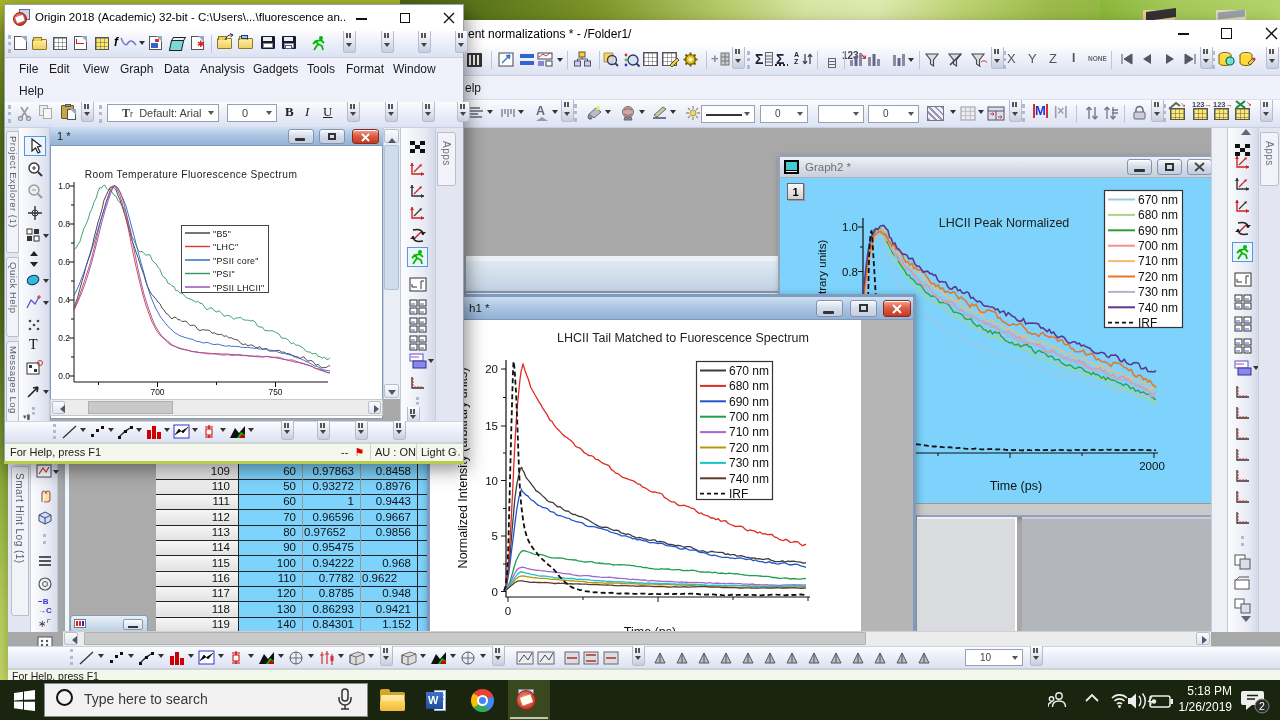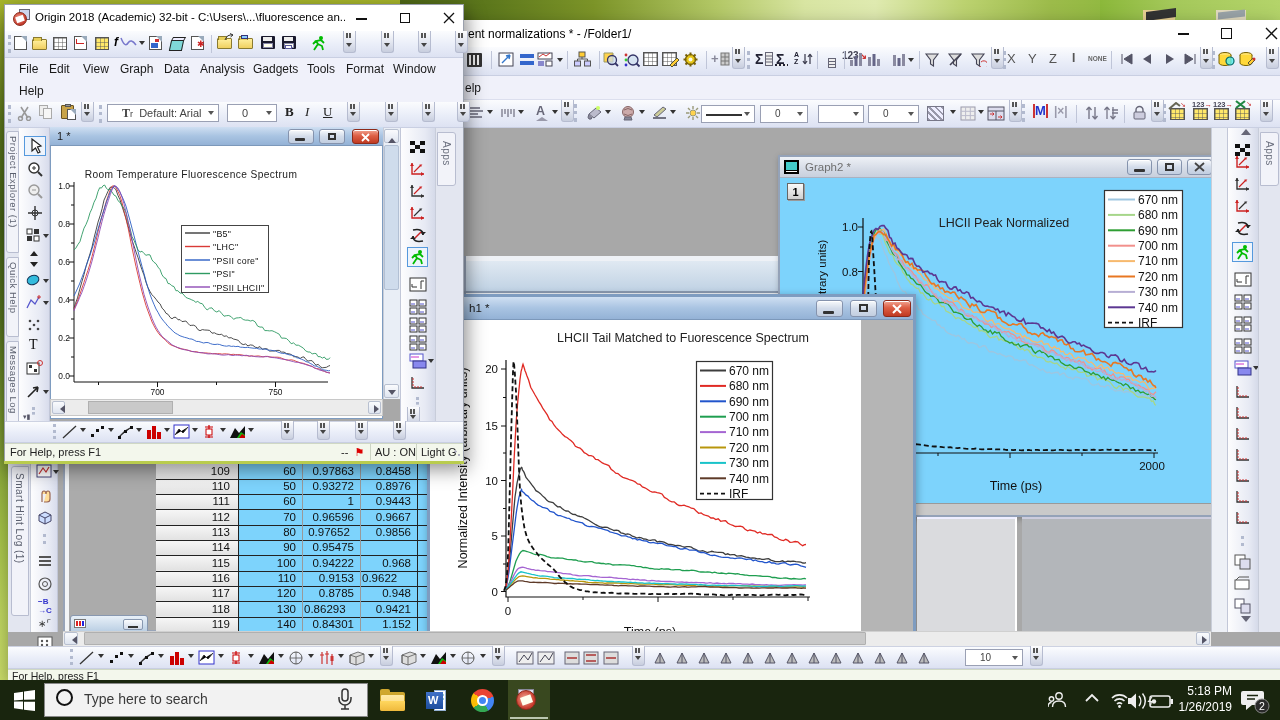--- a/index.html
+++ b/index.html
@@ -337,51 +337,51 @@
       <div class="abs" style="left:0;top:69.3px;width:82px;height:15.3px;background:linear-gradient(#f6f6f6,#e2e2e2);border-top:1px solid #222"></div>
       <div class="abs" style="left:82px;top:69.3px;width:189px;height:1px;background:#222"></div>
       <div class="lbl" style="left:0;top:70.8px;width:74px;text-align:right;font-size:11.5px">112</div>
       <div class="lbl" style="left:84px;top:70.8px;width:56px;text-align:right;font-size:11.5px">70</div>
       <div class="lbl" style="left:148px;top:70.8px;width:50px;text-align:right;font-size:11.5px">0.96596</div>
       <div class="lbl" style="left:206px;top:70.8px;width:49px;text-align:right;font-size:11.5px">0.9667</div>
       <div class="abs" style="left:0;top:84.6px;width:82px;height:15.3px;background:linear-gradient(#f6f6f6,#e2e2e2);border-top:1px solid #222"></div>
       <div class="abs" style="left:82px;top:84.6px;width:189px;height:1px;background:#222"></div>
       <div class="lbl" style="left:0;top:86.1px;width:74px;text-align:right;font-size:11.5px">113</div>
       <div class="lbl" style="left:84px;top:86.1px;width:56px;text-align:right;font-size:11.5px">80</div>
-      <div class="lbl" style="left:148px;top:86.1px;width:50px;text-align:center;font-size:11.5px">0.97652</div>
+      <div class="lbl" style="left:148px;top:86.1px;width:50px;text-align:left;font-size:11.5px">0.97652</div>
       <div class="lbl" style="left:206px;top:86.1px;width:49px;text-align:right;font-size:11.5px">0.9856</div>
       <div class="abs" style="left:0;top:99.9px;width:82px;height:15.3px;background:linear-gradient(#f6f6f6,#e2e2e2);border-top:1px solid #222"></div>
       <div class="abs" style="left:82px;top:99.9px;width:189px;height:1px;background:#222"></div>
       <div class="lbl" style="left:0;top:101.4px;width:74px;text-align:right;font-size:11.5px">114</div>
       <div class="lbl" style="left:84px;top:101.4px;width:56px;text-align:right;font-size:11.5px">90</div>
       <div class="lbl" style="left:148px;top:101.4px;width:50px;text-align:right;font-size:11.5px">0.95475</div>
       <div class="lbl" style="left:206px;top:101.4px;width:49px;text-align:right;font-size:11.5px"></div>
       <div class="abs" style="left:0;top:115.2px;width:82px;height:15.3px;background:linear-gradient(#f6f6f6,#e2e2e2);border-top:1px solid #222"></div>
       <div class="abs" style="left:82px;top:115.2px;width:189px;height:1px;background:#222"></div>
       <div class="lbl" style="left:0;top:116.7px;width:74px;text-align:right;font-size:11.5px">115</div>
       <div class="lbl" style="left:84px;top:116.7px;width:56px;text-align:right;font-size:11.5px">100</div>
       <div class="lbl" style="left:148px;top:116.7px;width:50px;text-align:right;font-size:11.5px">0.94222</div>
       <div class="lbl" style="left:206px;top:116.7px;width:49px;text-align:right;font-size:11.5px">0.968</div>
       <div class="abs" style="left:0;top:130.5px;width:82px;height:15.3px;background:linear-gradient(#f6f6f6,#e2e2e2);border-top:1px solid #222"></div>
       <div class="abs" style="left:82px;top:130.5px;width:189px;height:1px;background:#222"></div>
       <div class="lbl" style="left:0;top:132.0px;width:74px;text-align:right;font-size:11.5px">116</div>
       <div class="lbl" style="left:84px;top:132.0px;width:56px;text-align:right;font-size:11.5px">110</div>
-      <div class="lbl" style="left:148px;top:132.0px;width:50px;text-align:right;font-size:11.5px">0.9153</div>
+      <div class="lbl" style="left:148px;top:132.0px;width:50px;text-align:right;font-size:11.5px">0.7782</div>
       <div class="lbl" style="left:206px;top:132.0px;width:49px;text-align:left;font-size:11.5px">0.9622</div>
       <div class="abs" style="left:0;top:145.9px;width:82px;height:15.3px;background:linear-gradient(#f6f6f6,#e2e2e2);border-top:1px solid #222"></div>
       <div class="abs" style="left:82px;top:145.9px;width:189px;height:1px;background:#222"></div>
       <div class="lbl" style="left:0;top:147.4px;width:74px;text-align:right;font-size:11.5px">117</div>
       <div class="lbl" style="left:84px;top:147.4px;width:56px;text-align:right;font-size:11.5px">120</div>
       <div class="lbl" style="left:148px;top:147.4px;width:50px;text-align:right;font-size:11.5px">0.8785</div>
       <div class="lbl" style="left:206px;top:147.4px;width:49px;text-align:right;font-size:11.5px">0.948</div>
       <div class="abs" style="left:0;top:161.2px;width:82px;height:15.3px;background:linear-gradient(#f6f6f6,#e2e2e2);border-top:1px solid #222"></div>
       <div class="abs" style="left:82px;top:161.2px;width:189px;height:1px;background:#222"></div>
       <div class="lbl" style="left:0;top:162.7px;width:74px;text-align:right;font-size:11.5px">118</div>
       <div class="lbl" style="left:84px;top:162.7px;width:56px;text-align:right;font-size:11.5px">130</div>
-      <div class="lbl" style="left:148px;top:162.7px;width:50px;font-size:11.5px">0.86293</div>
+      <div class="lbl" style="left:148px;top:162.7px;width:50px;text-align:right;font-size:11.5px">0.86293</div>
       <div class="lbl" style="left:206px;top:162.7px;width:49px;text-align:right;font-size:11.5px">0.9421</div>
       <div class="abs" style="left:0;top:176.5px;width:82px;height:15.3px;background:linear-gradient(#f6f6f6,#e2e2e2);border-top:1px solid #222"></div>
       <div class="abs" style="left:82px;top:176.5px;width:189px;height:1px;background:#222"></div>
       <div class="lbl" style="left:0;top:178.0px;width:74px;text-align:right;font-size:11.5px">119</div>
       <div class="lbl" style="left:84px;top:178.0px;width:56px;text-align:right;font-size:11.5px">140</div>
       <div class="lbl" style="left:148px;top:178.0px;width:50px;text-align:right;font-size:11.5px">0.84301</div>
       <div class="lbl" style="left:206px;top:178.0px;width:49px;text-align:right;font-size:11.5px">1.152</div>
       <div class="abs" style="left:0;top:191.8px;width:271px;height:1px;background:#222"></div>
       <div class="abs" style="left:82px;top:0;width:1px;height:192px;background:#222"></div>
       <div class="abs" style="left:146px;top:0;width:1px;height:192px;background:#999"></div>

